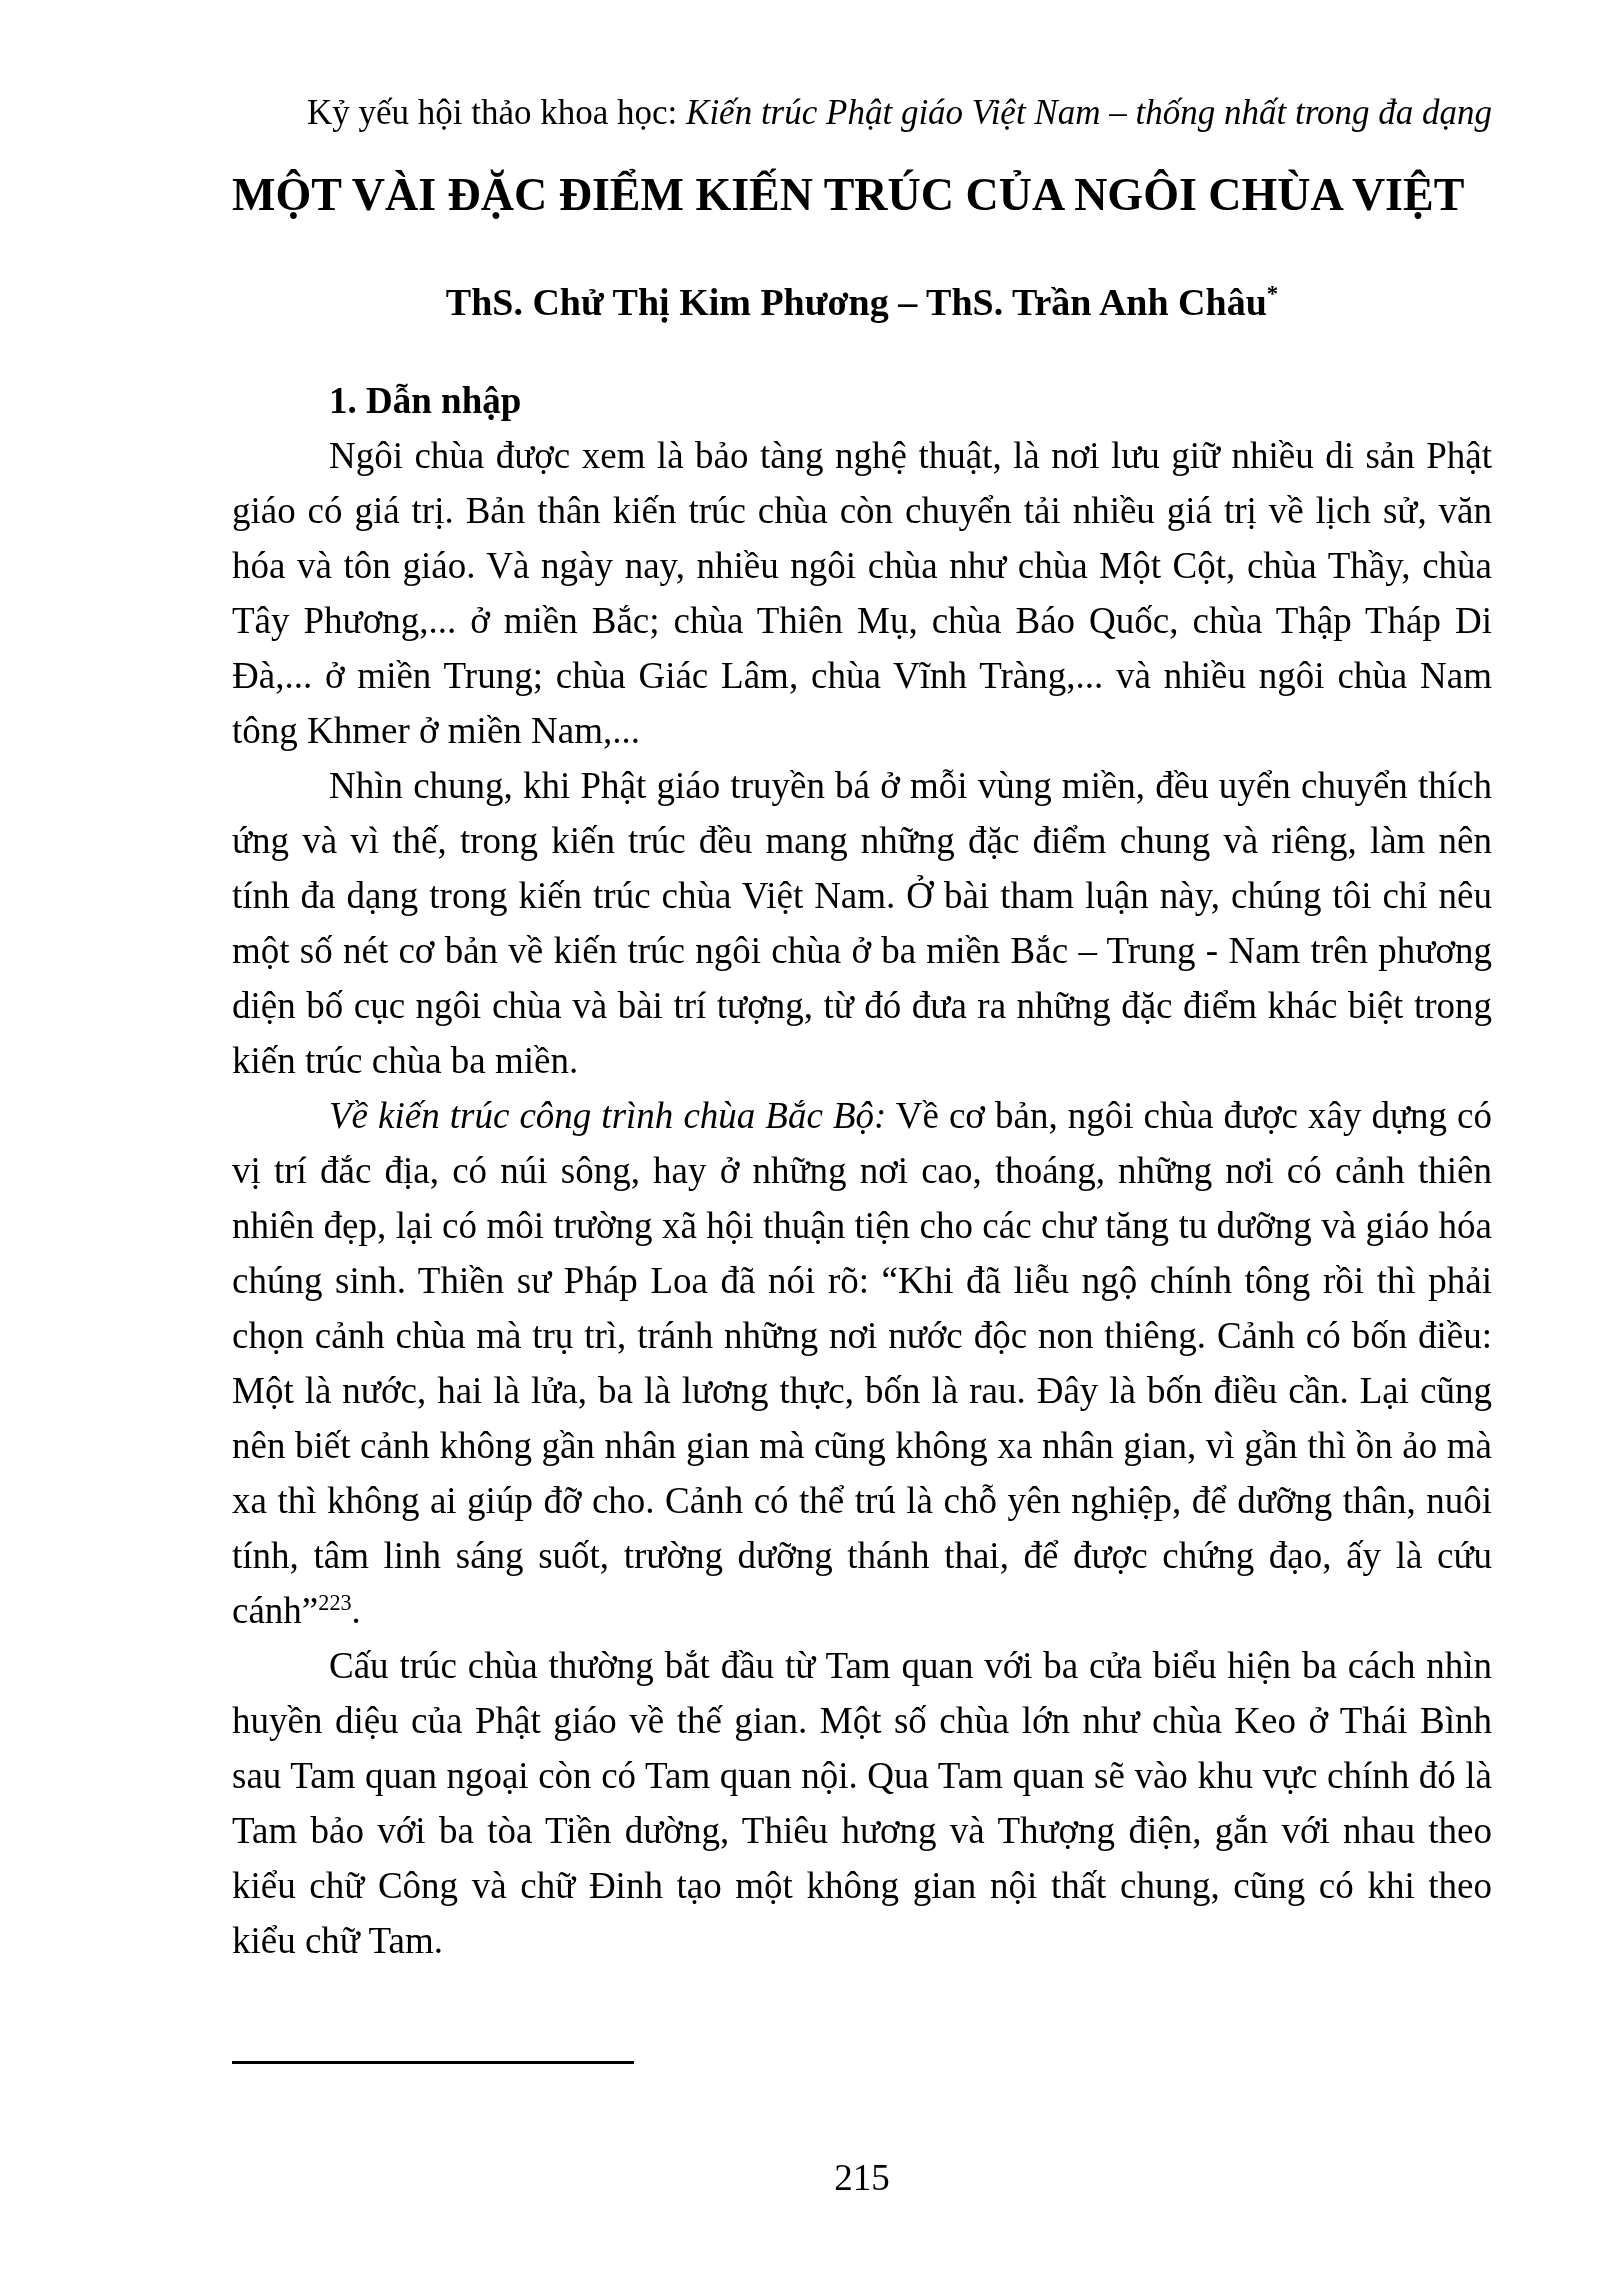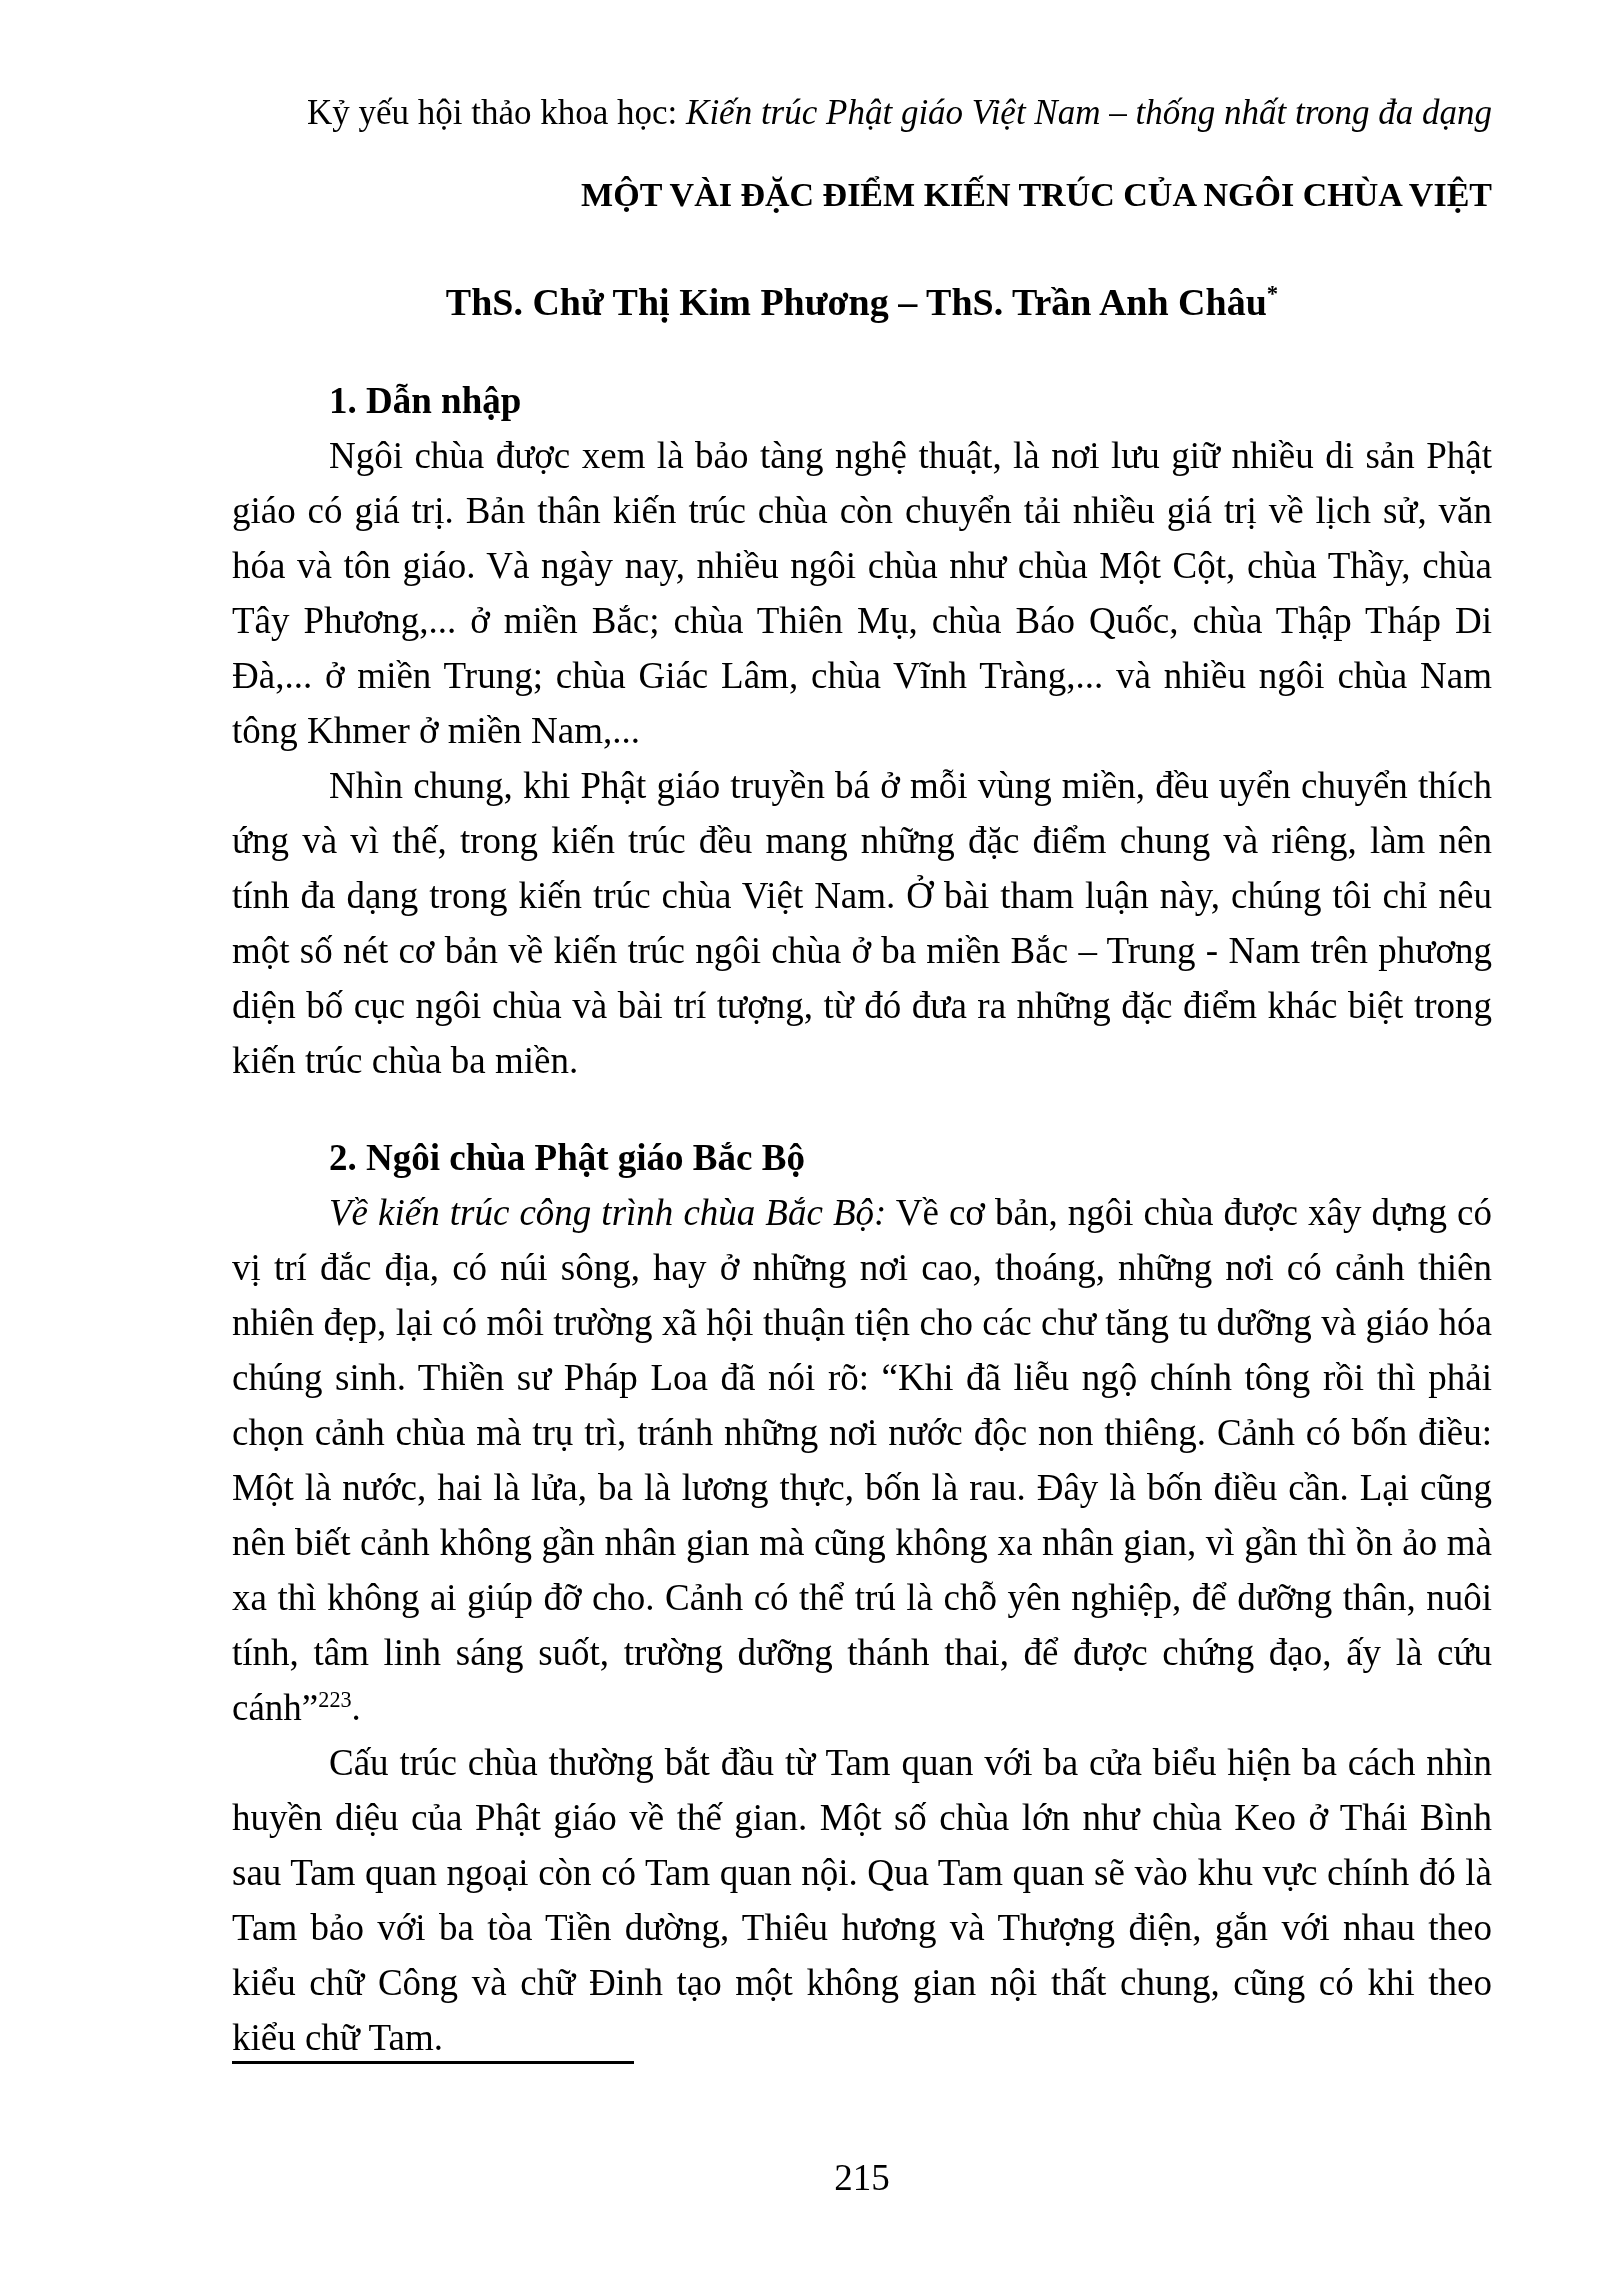--- a/index.html
+++ b/index.html
@@ -17,23 +17,23 @@
   .running-head {
     text-align: right;
     font-size: 35px;
     line-height: 42px;
     white-space: nowrap;
   }
   .running-head .italic-part { font-style: italic; }
 
   .doc-title {
     margin: 37px 0 0 0;
-    text-align: right;
+    text-align: left;
     font-weight: 700;
-    font-size: 34px;
+    font-size: 46px;
     line-height: 48px;
   }
 
   .authors-line {
     margin: 60px 0 0 0;
     text-align: center;
     font-weight: 700;
     font-size: 38px;
     line-height: 47px;
   }
@@ -112,21 +112,20 @@
     <div class="authors-line"><span>ThS. Chử Thị Kim Phương – ThS. Trần Anh Châu</span><sup class="ref">*</sup></div>
 
     <div class="body-text">
 
       <h2>1. Dẫn nhập</h2>
 
       <p>Ngôi chùa được xem là bảo tàng nghệ thuật, là nơi lưu giữ nhiều di sản Phật giáo có giá trị. Bản thân kiến trúc chùa còn chuyển tải nhiều giá trị về lịch sử, văn hóa và tôn giáo. Và ngày nay, nhiều ngôi chùa như chùa Một Cột, chùa Thầy, chùa Tây Phương,... ở miền Bắc; chùa Thiên Mụ, chùa Báo Quốc, chùa Thập Tháp Di Đà,... ở miền Trung; chùa Giác Lâm, chùa Vĩnh Tràng,... và nhiều ngôi chùa Nam tông Khmer ở miền Nam,...</p>
 
       <p>Nhìn chung, khi Phật giáo truyền bá ở mỗi vùng miền, đều uyển chuyển thích ứng và vì thế, trong kiến trúc đều mang những đặc điểm chung và riêng, làm nên tính đa dạng trong kiến trúc chùa Việt Nam. Ở bài tham luận này, chúng tôi chỉ nêu một số nét cơ bản về kiến trúc ngôi chùa ở ba miền Bắc – Trung - Nam trên phương diện bố cục ngôi chùa và bài trí tượng, từ đó đưa ra những đặc điểm khác biệt trong kiến trúc chùa ba miền.</p>
 
-      <h2>2. Ngôi chùa Phật giáo Bắc Bộ</h2>
 
       <p><span class="lead-italic">Về kiến trúc công trình chùa Bắc Bộ:</span><span> Về cơ bản, ngôi chùa được xây dựng có vị trí đắc địa, có núi sông, hay ở những nơi cao, thoáng, những nơi có cảnh thiên nhiên đẹp, lại có môi trường xã hội thuận tiện cho các chư tăng tu dưỡng và giáo hóa chúng sinh. Thiền sư Pháp Loa đã nói rõ: “Khi đã liễu ngộ chính tông rồi thì phải chọn cảnh chùa mà trụ trì, tránh những nơi nước độc non thiêng. Cảnh có bốn điều: Một là nước, hai là lửa, ba là lương thực, bốn là rau. Đây là bốn điều cần. Lại cũng nên biết cảnh không gần nhân gian mà cũng không xa nhân gian, vì gần thì ồn ảo mà xa thì không ai giúp đỡ cho. Cảnh có thể trú là chỗ yên nghiệp, để dưỡng thân, nuôi tính, tâm linh sáng suốt, trường dưỡng thánh thai, để được chứng đạo, ấy là cứu cánh”</span><sup class="ref">223</sup><span>.</span></p>
 
       <p>Cấu trúc chùa thường bắt đầu từ Tam quan với ba cửa biểu hiện ba cách nhìn huyền diệu của Phật giáo về thế gian. Một số chùa lớn như chùa Keo ở Thái Bình sau Tam quan ngoại còn có Tam quan nội. Qua Tam quan sẽ vào khu vực chính đó là Tam bảo với ba tòa Tiền dường, Thiêu hương và Thượng điện, gắn với nhau theo kiểu chữ Công và chữ Đinh tạo một không gian nội thất chung, cũng có khi theo kiểu chữ Tam.</p>
 
     </div>
   </div>
 
   <div class="footnote-area">
     <div class="fn-rule"></div>

